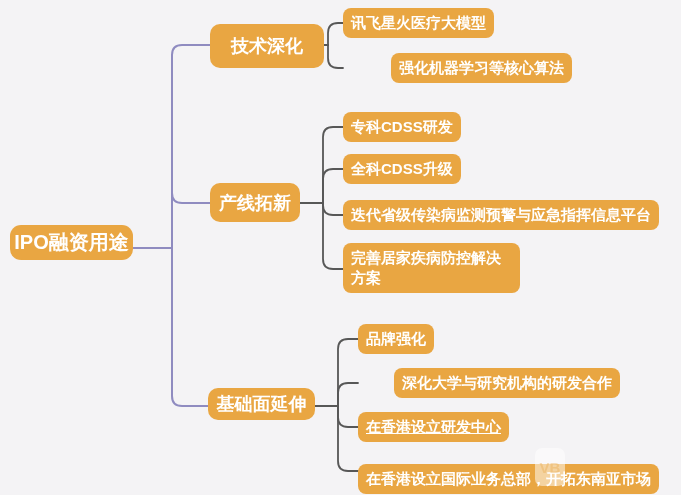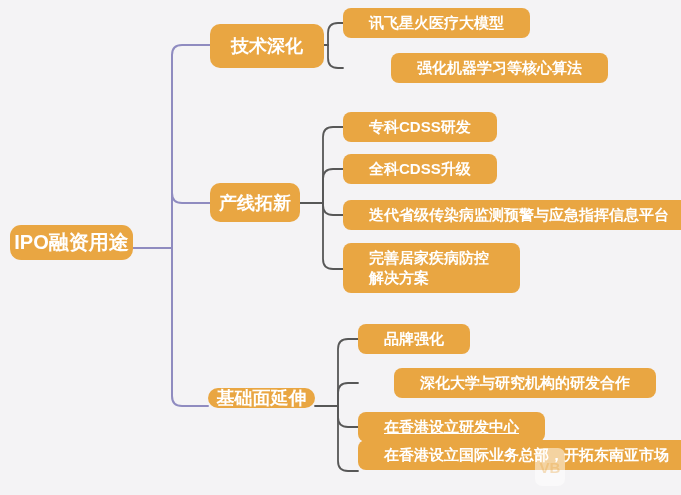--- a/index.html
+++ b/index.html
@@ -28,37 +28,37 @@
   }
   .node-root{
     left:10px;top:225px;width:123px;height:35px;
     font-size:20px;justify-content:center;border-radius:11px;
   }
   .node-branch{
     font-size:18px;justify-content:center;border-radius:10px;
   }
   .node-b1{left:210px;top:24px;width:114px;height:44px;}
   .node-b2{left:210px;top:183px;width:90px;height:39px;}
-  .node-b3{left:208px;top:388px;width:107px;height:20px;}
+  .node-b3{left:208px;top:388px;width:107px;height:32px;}
   .node-child{
     font-size:15px;
-    padding:5px 26px;
+    padding:5px 8px;
     line-height:20px;
     border-radius:8px;
   }
   .c11{left:343px;top:8px;}
   .c12{left:343px;top:53px;margin-left:48px;}
   .c21{left:343px;top:112px;}
   .c22{left:343px;top:154px;}
   .c23{left:343px;top:200px;}
   .c24{left:343px;top:243px;width:177px;white-space:normal;}
   .c31{left:358px;top:324px;}
   .c32{left:358px;top:368px;margin-left:36px;}
   .c33{left:358px;top:412px;text-decoration:underline;}
-  .c34{left:358px;top:440px;}
+  .c34{left:358px;top:464px;}
   .watermark{
     position:absolute;left:535px;top:448px;
     display:flex;align-items:center;gap:18px;
     pointer-events:none;
   }
   .watermark-logo{
     width:30px;height:38px;
     background:rgba(255,255,255,0.5);
     border-radius:7px;
     display:flex;align-items:center;justify-content:center;

